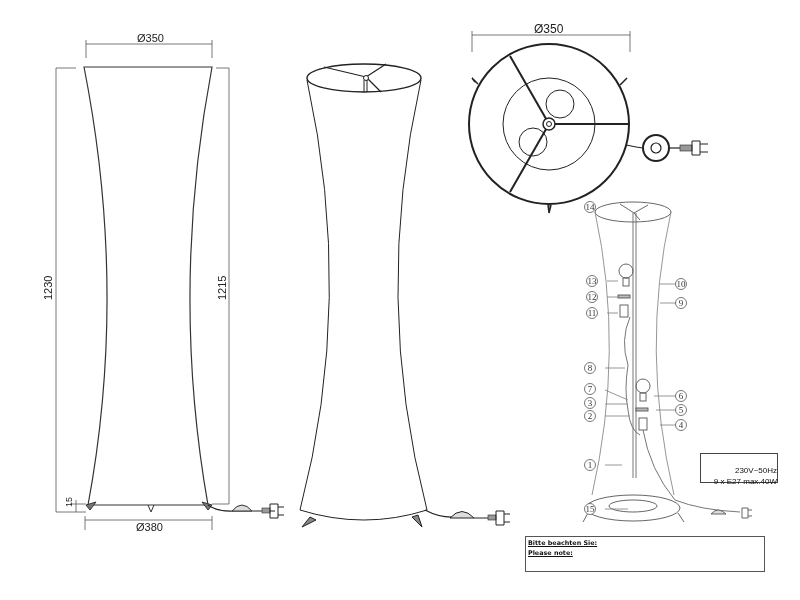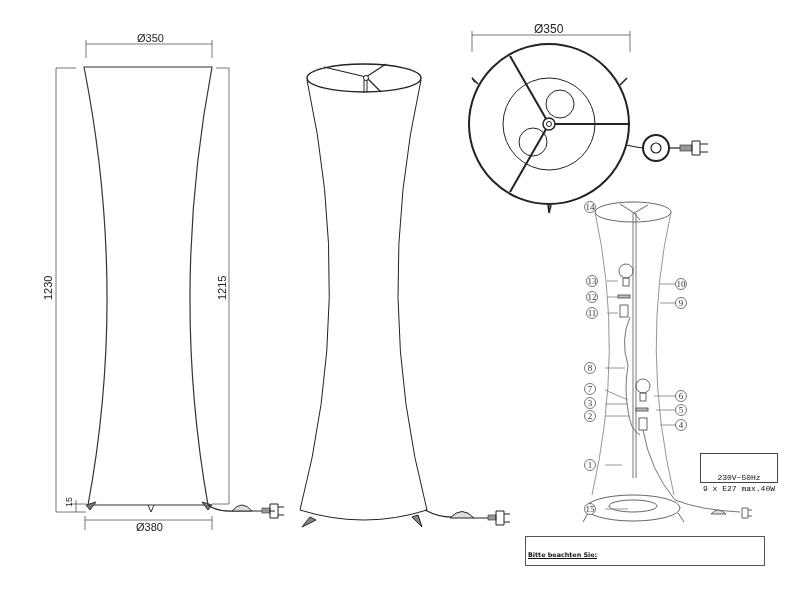--- a/index.html
+++ b/index.html
@@ -3,28 +3,28 @@
   <meta charset="utf-8">
   <style>
     html, body { margin: 0; padding: 0; background: #ffffff; }
     body { width: 800px; height: 600px; position: relative; overflow: hidden; font-family: "Liberation Sans", sans-serif; }
     svg { position: absolute; left: 0; top: 0; }
     .dim-text { font-family: "Liberation Sans", sans-serif; font-size: 11px; fill: #222; }
     .callout-text { font-family: "Liberation Serif", serif; font-size: 9px; fill: #333; }
     .spec-box {
       position: absolute; left: 700px; top: 453px; width: 78px; height: 30px;
       border: 1px solid #444; background: #fff;
-      font-family: Liberation Mono, monospace; font-size: 8px; line-height: 11px;
-      text-align: center; color: #111; padding-top: 18px; box-sizing: border-box;
+      font-family: Liberation Sans, sans-serif; font-size: 8px; line-height: 11px;
+      text-align: right; color: #111; padding-top: 11px; box-sizing: border-box;
     }
     .note-box {
-      position: absolute; left: 525px; top: 536px; width: 240px; height: 24px;
+      position: absolute; left: 525px; top: 536px; width: 240px; height: 36px;
       border: 1px solid #555; background: #fff;
       font-family: "DejaVu Sans", sans-serif; font-size: 6.4px; line-height: 9.5px;
-      color: #111; padding: 14px 2px; box-sizing: border-box; font-weight: bold;
+      color: #111; padding: 2px 2px; box-sizing: border-box; font-weight: bold;
     }
     .note-box .u { text-decoration: underline; font-weight: bold; }
   </style>
 </head>
 <body>
 
 <svg width="800" height="600" viewBox="0 0 800 600" xmlns="http://www.w3.org/2000/svg">
 
   <g stroke="#333" fill="none" stroke-width="1">
 
@@ -191,13 +191,14 @@
   </g>
 </svg>
 
 <div class="spec-box">
   <div>230V~50Hz</div>
   <div>9 x E27 max.40W</div>
 </div>
 
 <div class="note-box">
   <div class="u">Bitte beachten Sie:</div>
+  <div class="u">Please note:</div>
 </div>
 
 </body></html>

